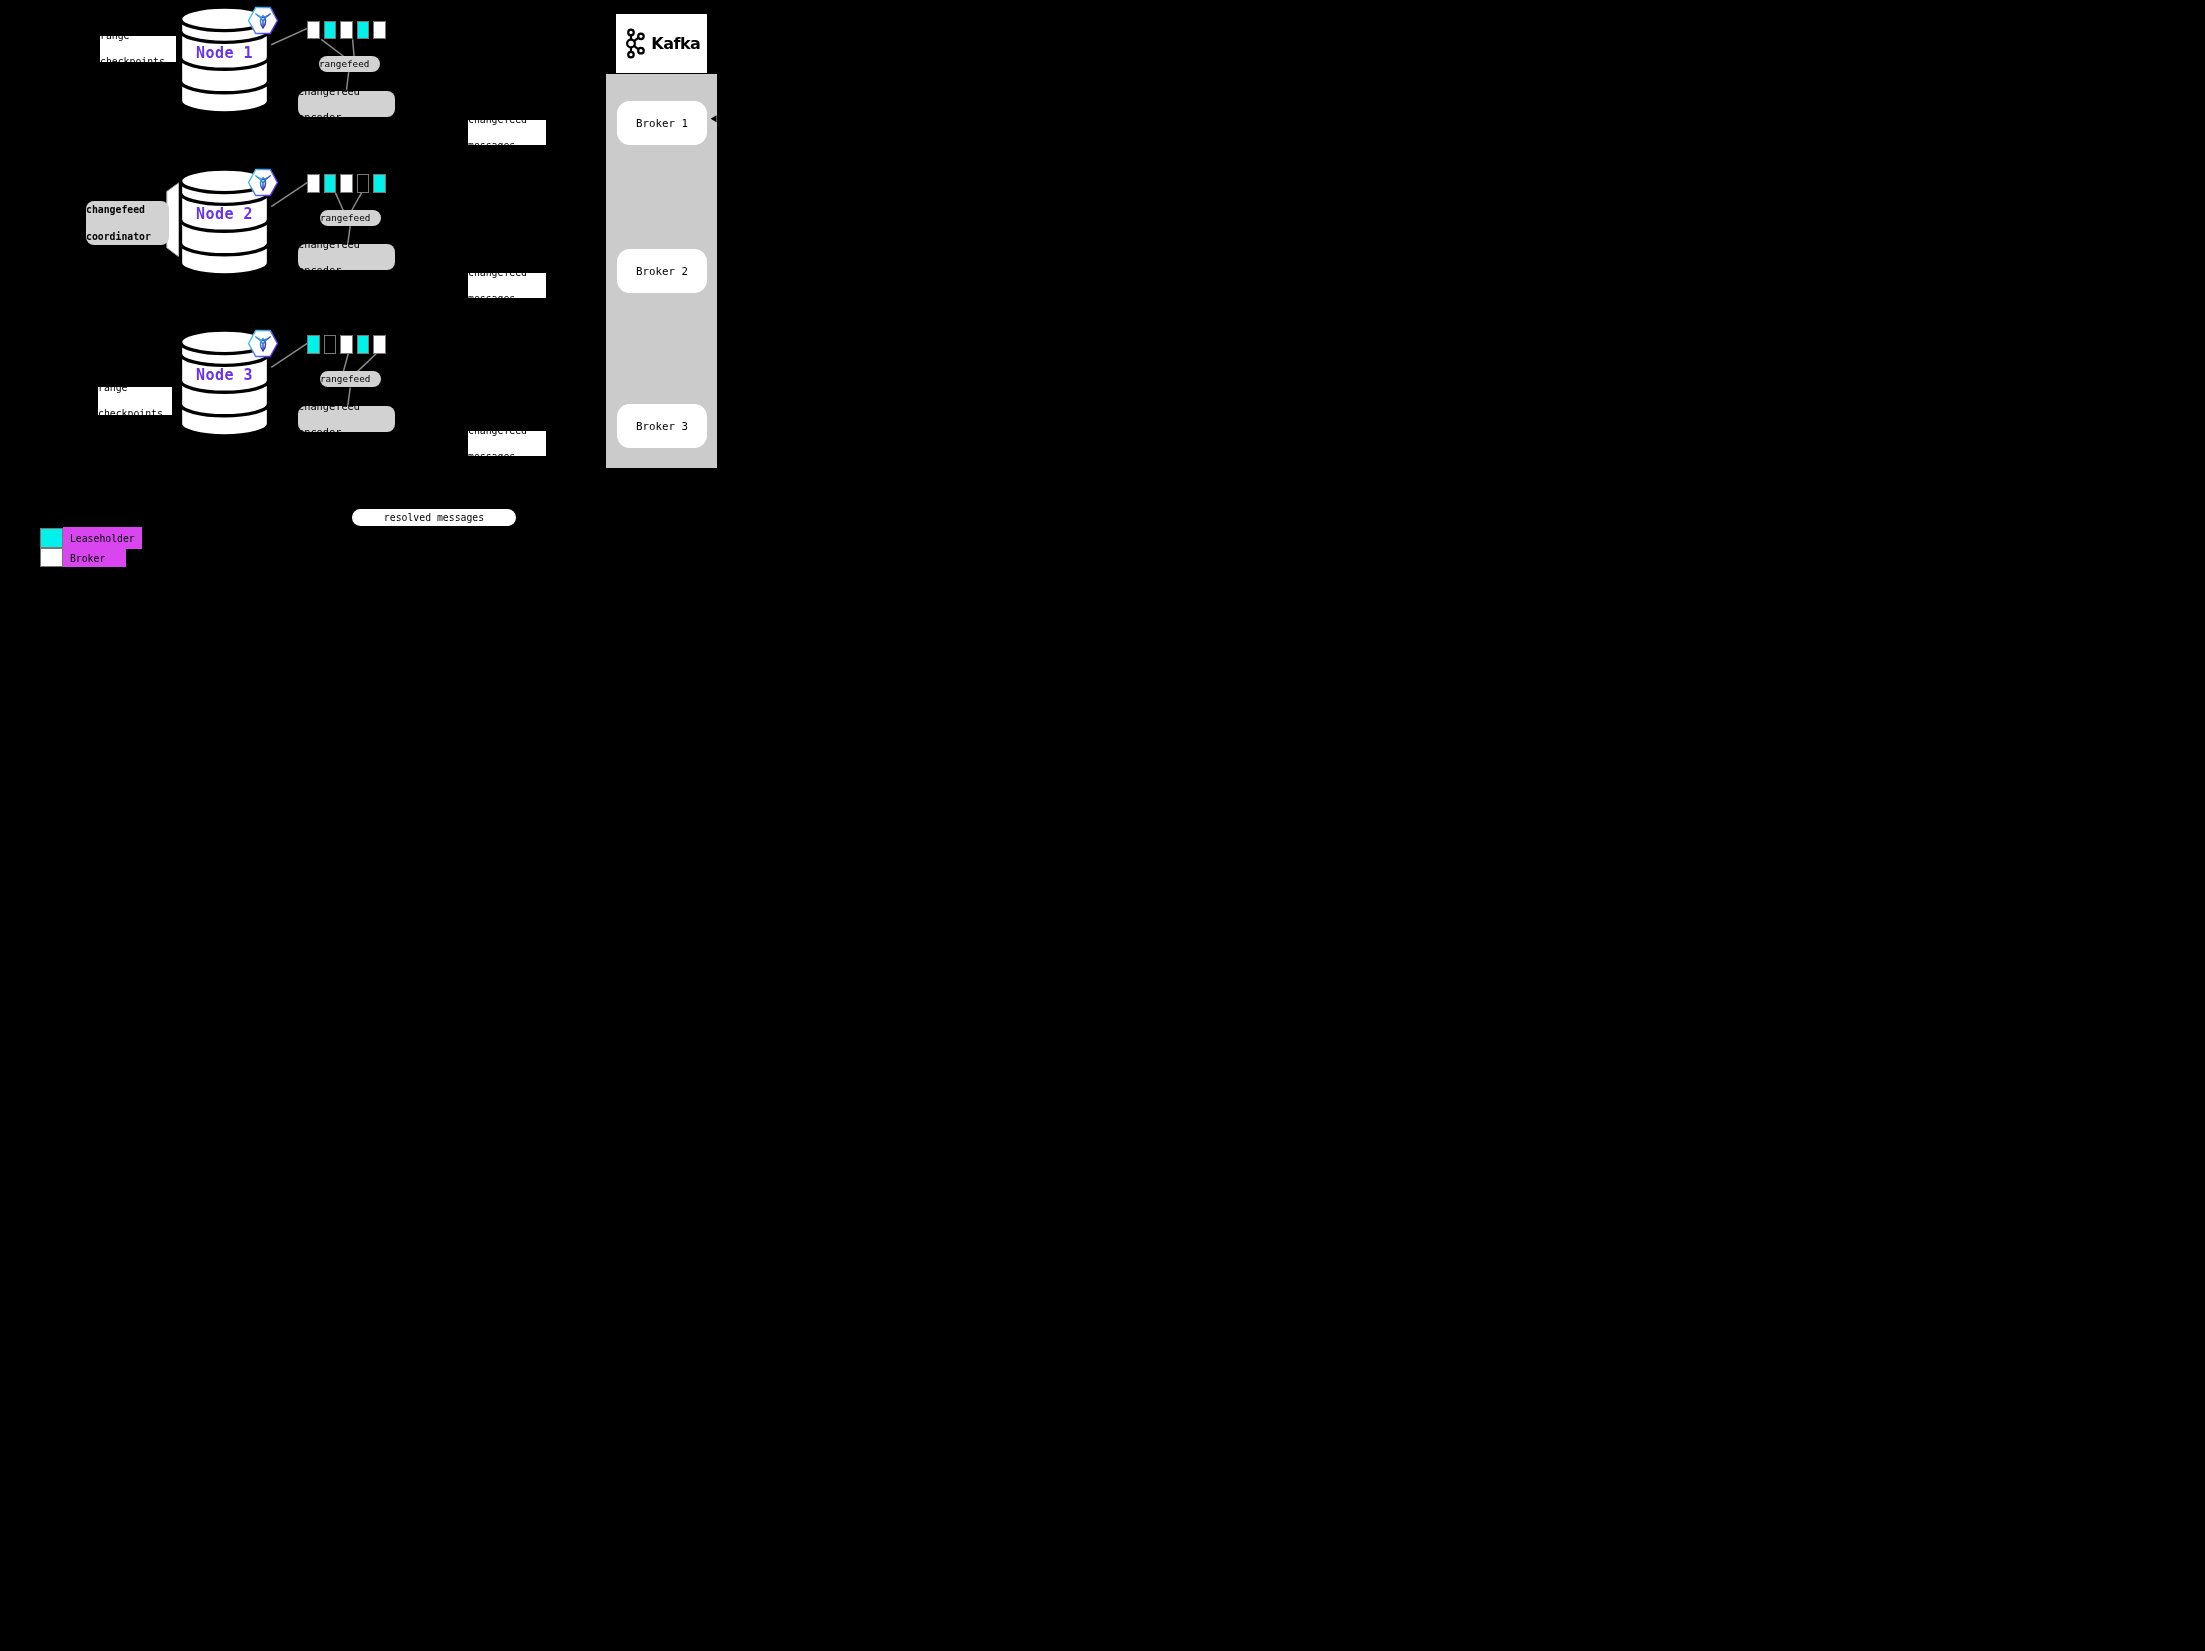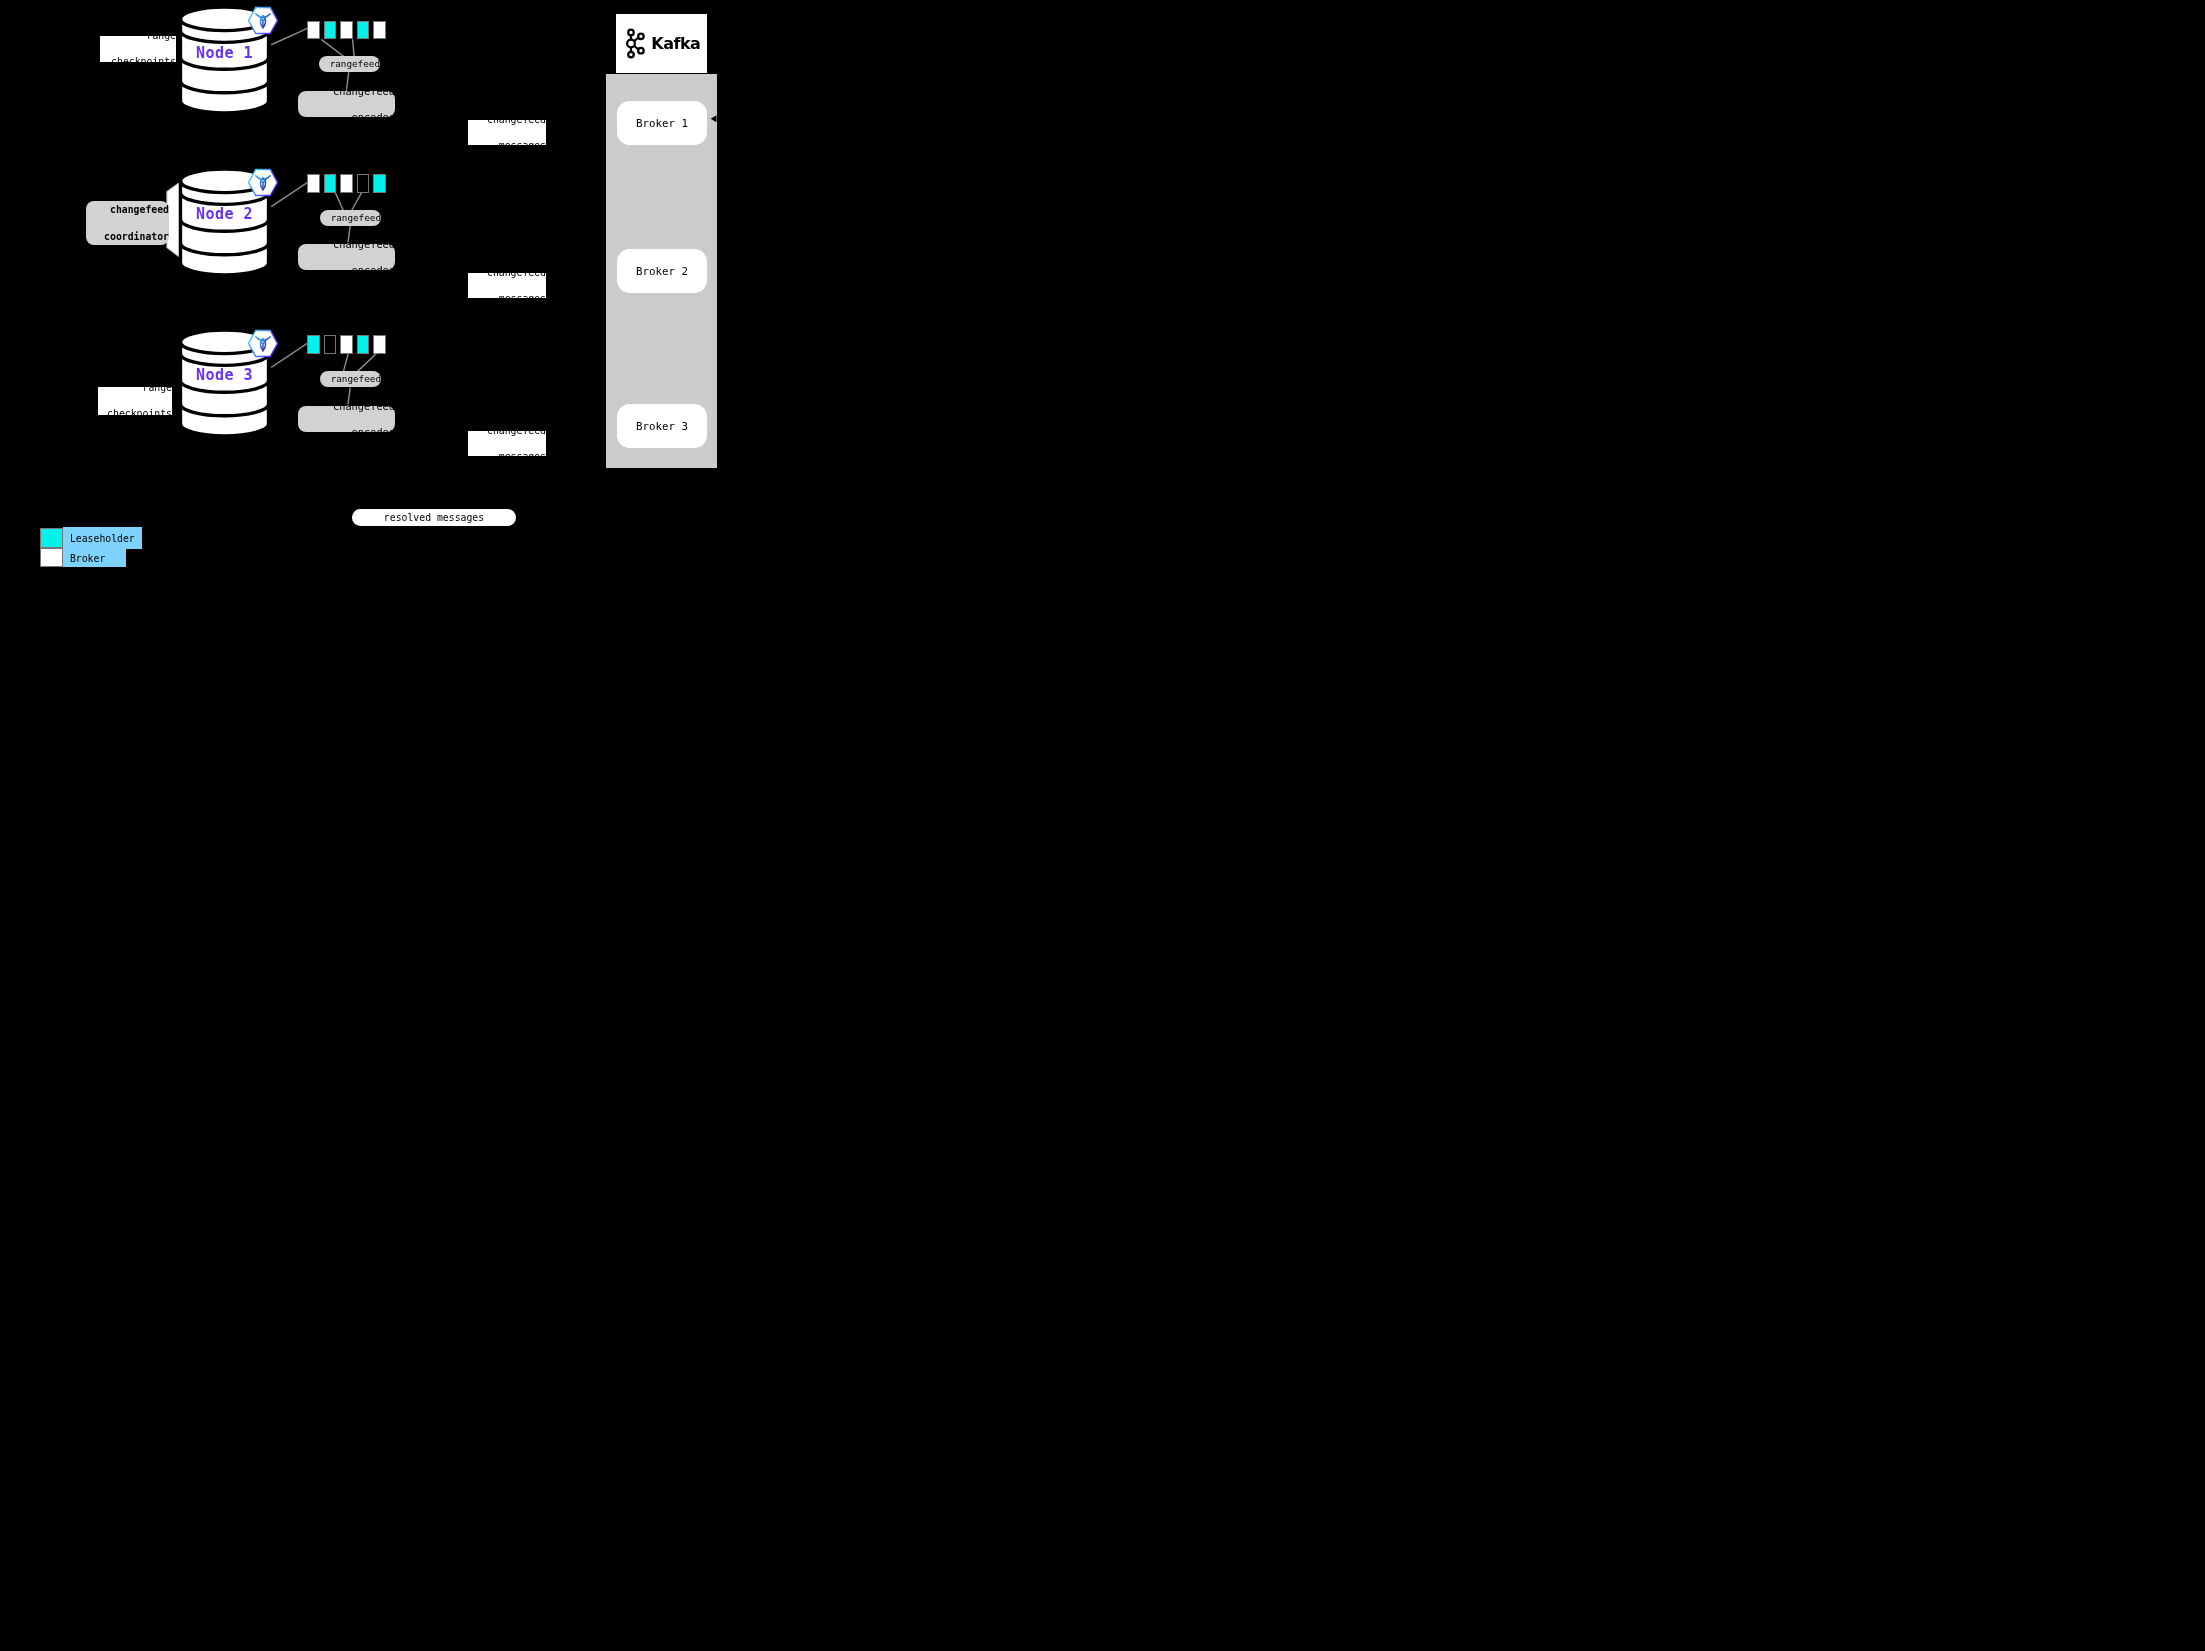--- a/index.html
+++ b/index.html
@@ -21,41 +21,41 @@
   .badge{z-index:3;}
 
   
   .ranges{display:flex;gap:3.9px;z-index:2;}
   .range{width:12.7px;height:18.6px;border:1.5px solid var(--rangeBorder);box-sizing:border-box;}
   .range--leaseholder{background:var(--leaseholder);}
   .range--replica{background:var(--replica);}
   .range--empty{background:transparent;}
 
   
-  .label{display:flex;flex-direction:column;align-items:flex-end;justify-content:center;
+  .label{display:flex;flex-direction:column;align-items:flex-start;justify-content:center;
          text-align:center;z-index:2;line-height:1.18;gap:14px;}
   .graybox{background:var(--labelGray);border-radius:8px;}
   .whitebox{background:#ffffff;}
   .fs19{font-size:9.3px;} .fs20{font-size:9.8px;} .fs21{font-size:10.3px;}
   .bold{font-weight:bold;}
 
   
   .kafka-box{background:#fff;display:flex;align-items:center;justify-content:center;gap:6px;z-index:2;}
   .kafka-word{font-family:"DejaVu Sans","Liberation Sans",sans-serif;font-weight:800;
               font-size:16px;letter-spacing:-0.5px;}
   .container{background:var(--containerGray);z-index:1;}
   .broker{background:#fff;border-radius:12.7px;display:flex;align-items:center;justify-content:center;
           font-size:10.8px;z-index:2;}
 
   .pill{background:#fff;border-radius:8.3px;display:flex;align-items:center;justify-content:center;
         font-size:9.8px;z-index:2;margin-left:16px;}
 
   
   .swatch{border:1.5px solid var(--rangeBorder);z-index:2;}
-  .legend-label{background:#7dd3fc;display:flex;align-items:center;font-size:9.8px;
+  .legend-label{background:#d946ef;display:flex;align-items:center;font-size:9.8px;
                 padding-left:6.9px;z-index:2;}
 </style>
 </head>
 <body>
 
 <div id="canvas">
 
   <svg class="layer under" width="769" height="576" viewBox="0 0 1568 1174">
 
     <polygon points="340,390 368,370 368,526 340,505" fill="#ffffff" stroke="#999999" stroke-width="2"></polygon>

